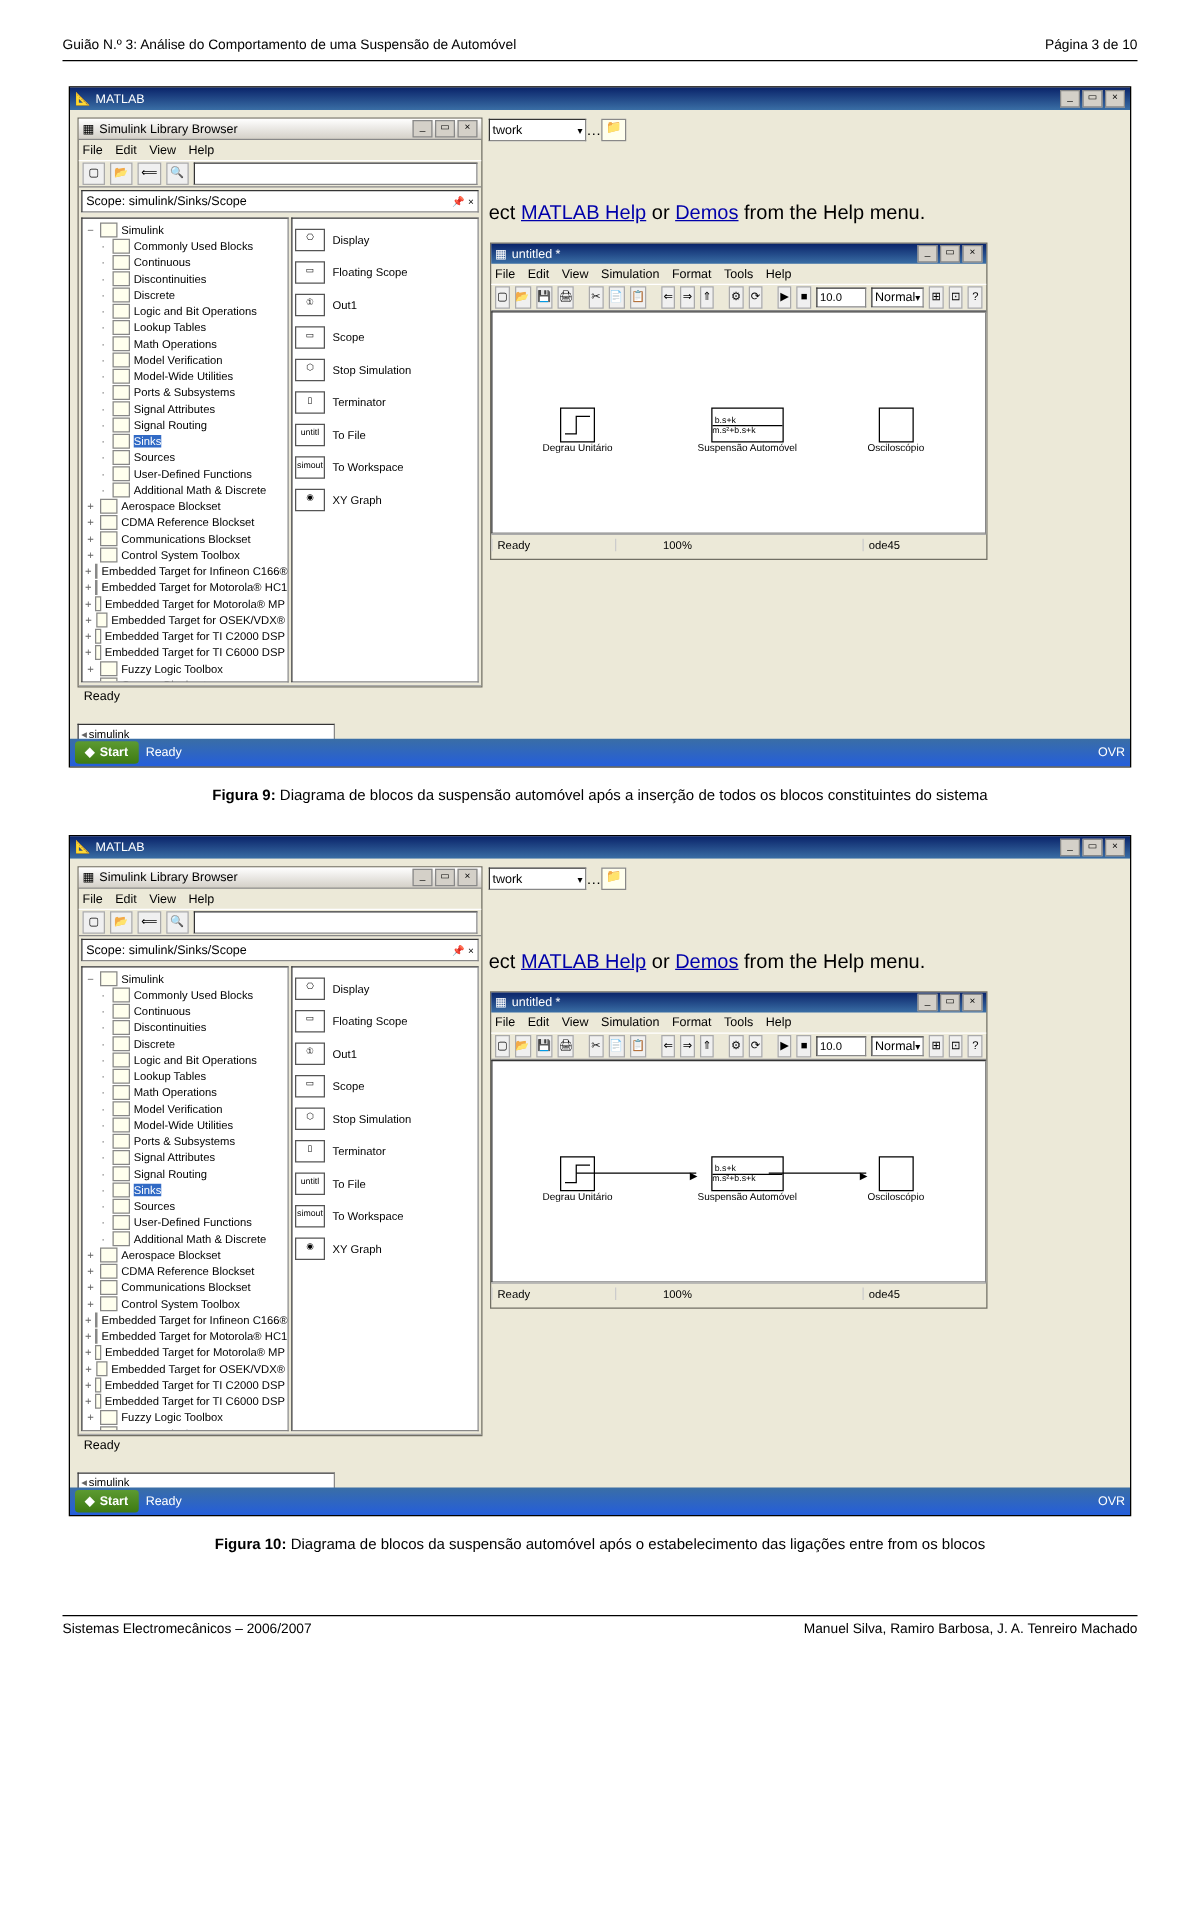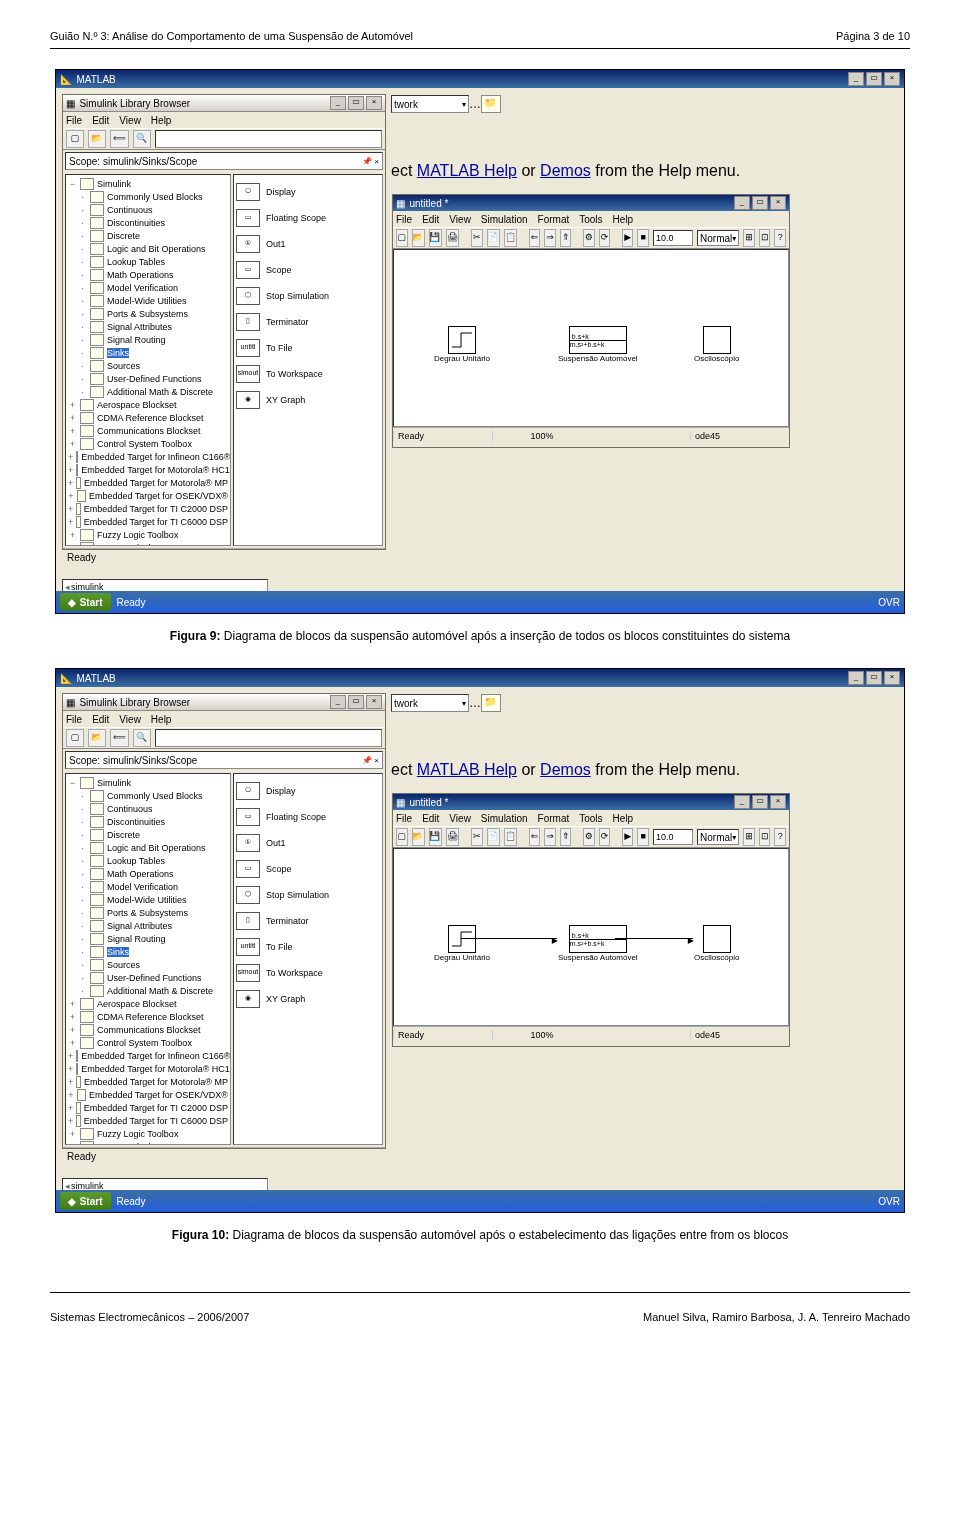--- a/index.html
+++ b/index.html
@@ -241,21 +241,21 @@
   }
   .tasklab {
     color:#fff;font-size:10px;
   }
   .traystatus {
     color:#fff;font-size:10px;margin-left:auto;
   }
   .footer-row {
     display:flex;justify-content:space-between;
     font-size:11px;margin-top:50px;
-    border-top:1px solid #000;padding-top:18px;
+    border-top:1px solid #000;padding-top:4px;
   }
 </style>
 </head>
 <body>
 
 <div class="page">
   <div class="header-row">
     <span>Guião N.º 3: Análise do Comportamento de uma Suspensão de Automóvel</span>
     <span>Página 3 de 10</span>
   </div>

